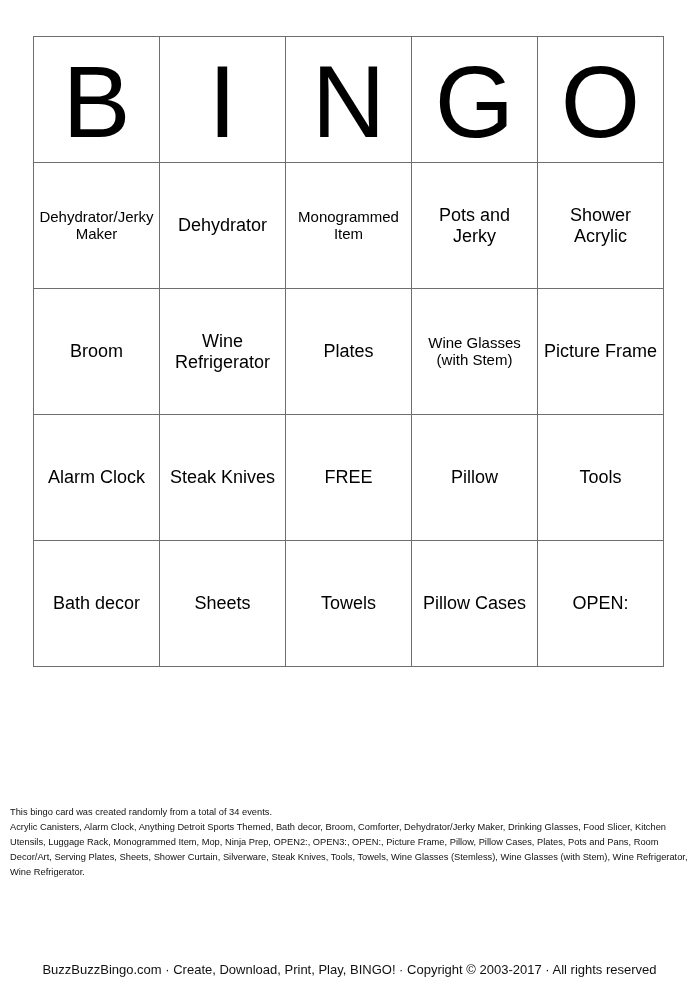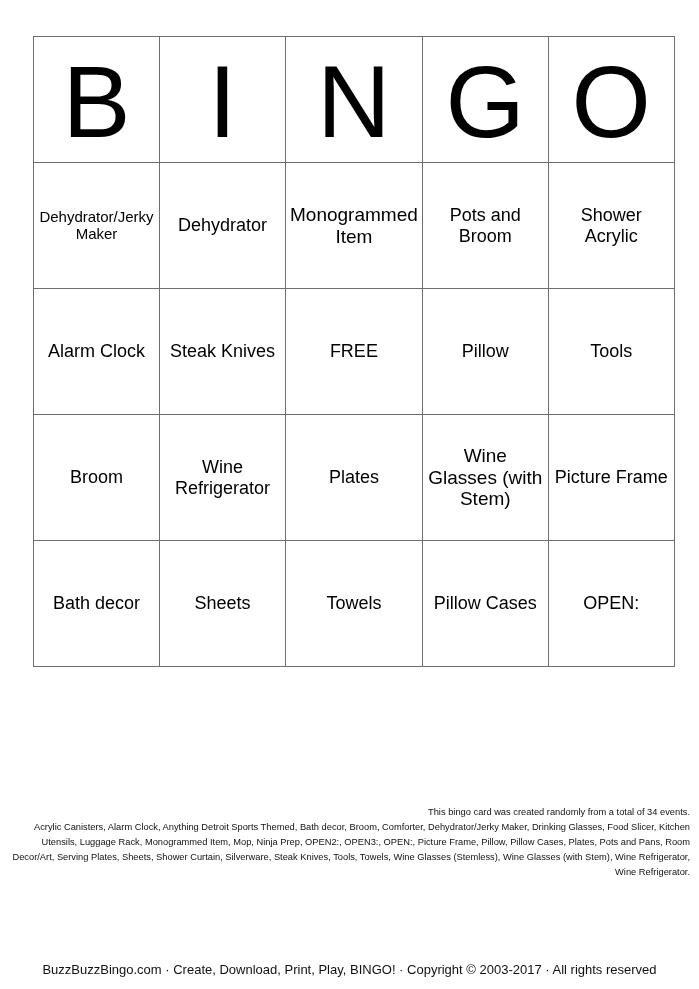--- a/index.html
+++ b/index.html
@@ -5,24 +5,24 @@
   html, body { margin:0; padding:0; background:#ffffff; }
   body { width:699px; height:989px; position:relative; overflow:hidden;
          font-family:"Liberation Sans", sans-serif; color:#000; }
   #card { position:absolute; left:33px; top:36px; border-collapse:collapse;
           table-layout:fixed; }
   #card td { width:126px; height:126px; border:1px solid #6e6e6e;
              text-align:center; vertical-align:middle; padding:0 4px;
              line-height:1.13; box-sizing:border-box; }
   #card thead td { font-size:102px; line-height:1; padding-top:4px; }
   .fs13 { font-size:15px; }
-  .fs15 { font-size:19px; }
+  .fs15 { font-size:15px; }
   .fs18 { font-size:18px; }
   #info { position:absolute; left:10px; top:805px; width:680px;
-          font-size:9.3px; line-height:15px; color:#111;text-align:right; }
+          font-size:9.3px; line-height:15px; color:#111; }
   #footer { position:absolute; left:0; top:962px; width:699px; text-align:center;
             font-size:13px; color:#111; }
 </style>
 </head>
 <body>
 
 <table id="card">
   <thead>
     <tr>
       <td>B</td>
@@ -30,36 +30,36 @@
       <td>N</td>
       <td>G</td>
       <td>O</td>
     </tr>
   </thead>
   <tbody id="grid-body">
       <tr>
         <td class="fs13">Dehydrator/Jerky Maker</td>
         <td class="fs18">Dehydrator</td>
         <td class="fs15">Monogrammed Item</td>
-        <td class="fs18">Pots and Broom</td>
+        <td class="fs18">Pots and Jerky</td>
         <td class="fs18">Shower Acrylic</td>
+      </tr>
+      <tr>
+        <td class="fs18">Broom</td>
+        <td class="fs18">Wine Refrigerator</td>
+        <td class="fs18">Plates</td>
+        <td class="fs15">Wine Glasses (with Stem)</td>
+        <td class="fs18">Picture Frame</td>
       </tr>
       <tr>
         <td class="fs18">Alarm Clock</td>
         <td class="fs18">Steak Knives</td>
         <td class="fs18">FREE</td>
         <td class="fs18">Pillow</td>
         <td class="fs18">Tools</td>
-      </tr>
-      <tr>
-        <td class="fs18">Broom</td>
-        <td class="fs18">Wine Refrigerator</td>
-        <td class="fs18">Plates</td>
-        <td class="fs15">Wine Glasses (with Stem)</td>
-        <td class="fs18">Picture Frame</td>
       </tr>
       <tr>
         <td class="fs18">Bath decor</td>
         <td class="fs18">Sheets</td>
         <td class="fs18">Towels</td>
         <td class="fs18">Pillow Cases</td>
         <td class="fs18">OPEN:</td>
       </tr>
     </tbody>
 </table>

